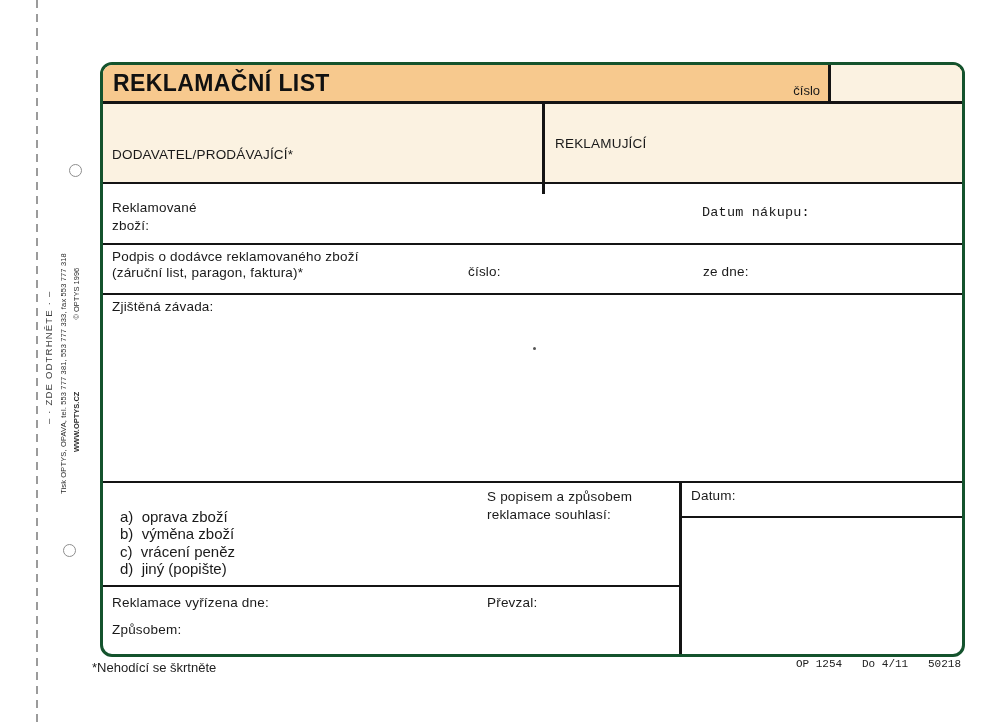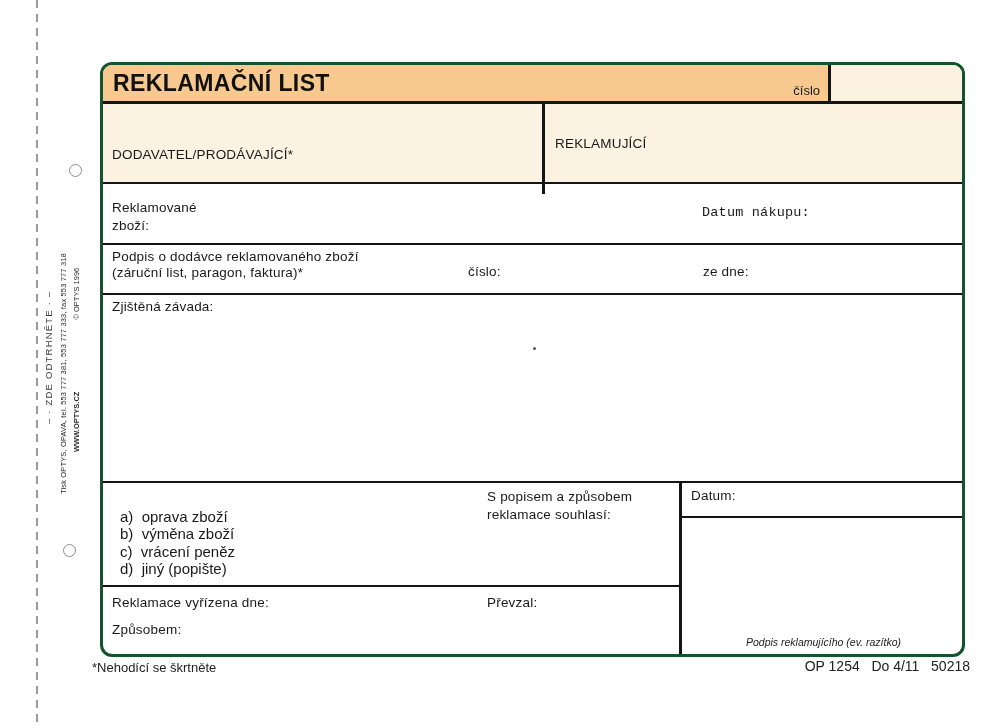--- a/index.html
+++ b/index.html
@@ -122,22 +122,22 @@
   .artifact-dot {
     position: absolute; left: 430px; top: 282px; width: 3px; height: 3px;
     background: #555; border-radius: 50%;
   }
 
   
   .foot-note {
     position: absolute; left: 92px; top: 660px; font-size: 13px; color: #222;
   }
   .foot-code {
-    position: absolute; right: 30px; top: 658px; font-size: 14px;
-    white-space: pre; color: #222;
+    position: absolute; right: 39px; top: 658px; font-size: 11px;
+    white-space: pre; color: #222; font-family: Liberation Mono, monospace;
   }
 </style>
 </head>
 <body>
 
 <div class="page">
 
   <div class="tear-line"></div>
   <div class="vrot tear-text">– · ZDE ODTRHNĚTE · –</div>
   <div class="vrot credit-1">Tisk OPTYS, OPAVA, tel. 553 777 381, 553 777 333, fax 553 777 318</div>
@@ -190,19 +190,18 @@
     </div>
 
     <span class="lbl lbl-agree">S popisem a způsobem
 reklamace souhlasí:</span>
     <span class="lbl lbl-date">Datum:</span>
 
     <span class="lbl lbl-resolved">Reklamace vyřízena dne:</span>
     <span class="lbl lbl-received">Převzal:</span>
     <span class="lbl lbl-how">Způsobem:</span>
 
-    <div class="sig-caption">Podpis reklamujícího (ev. razítko)</div>
   </div>
 
   <div class="foot-note">*Nehodící se škrtněte</div>
   <div class="foot-code">OP 1254   Do 4/11   50218</div>
 
 </div>
 
 </body></html>

